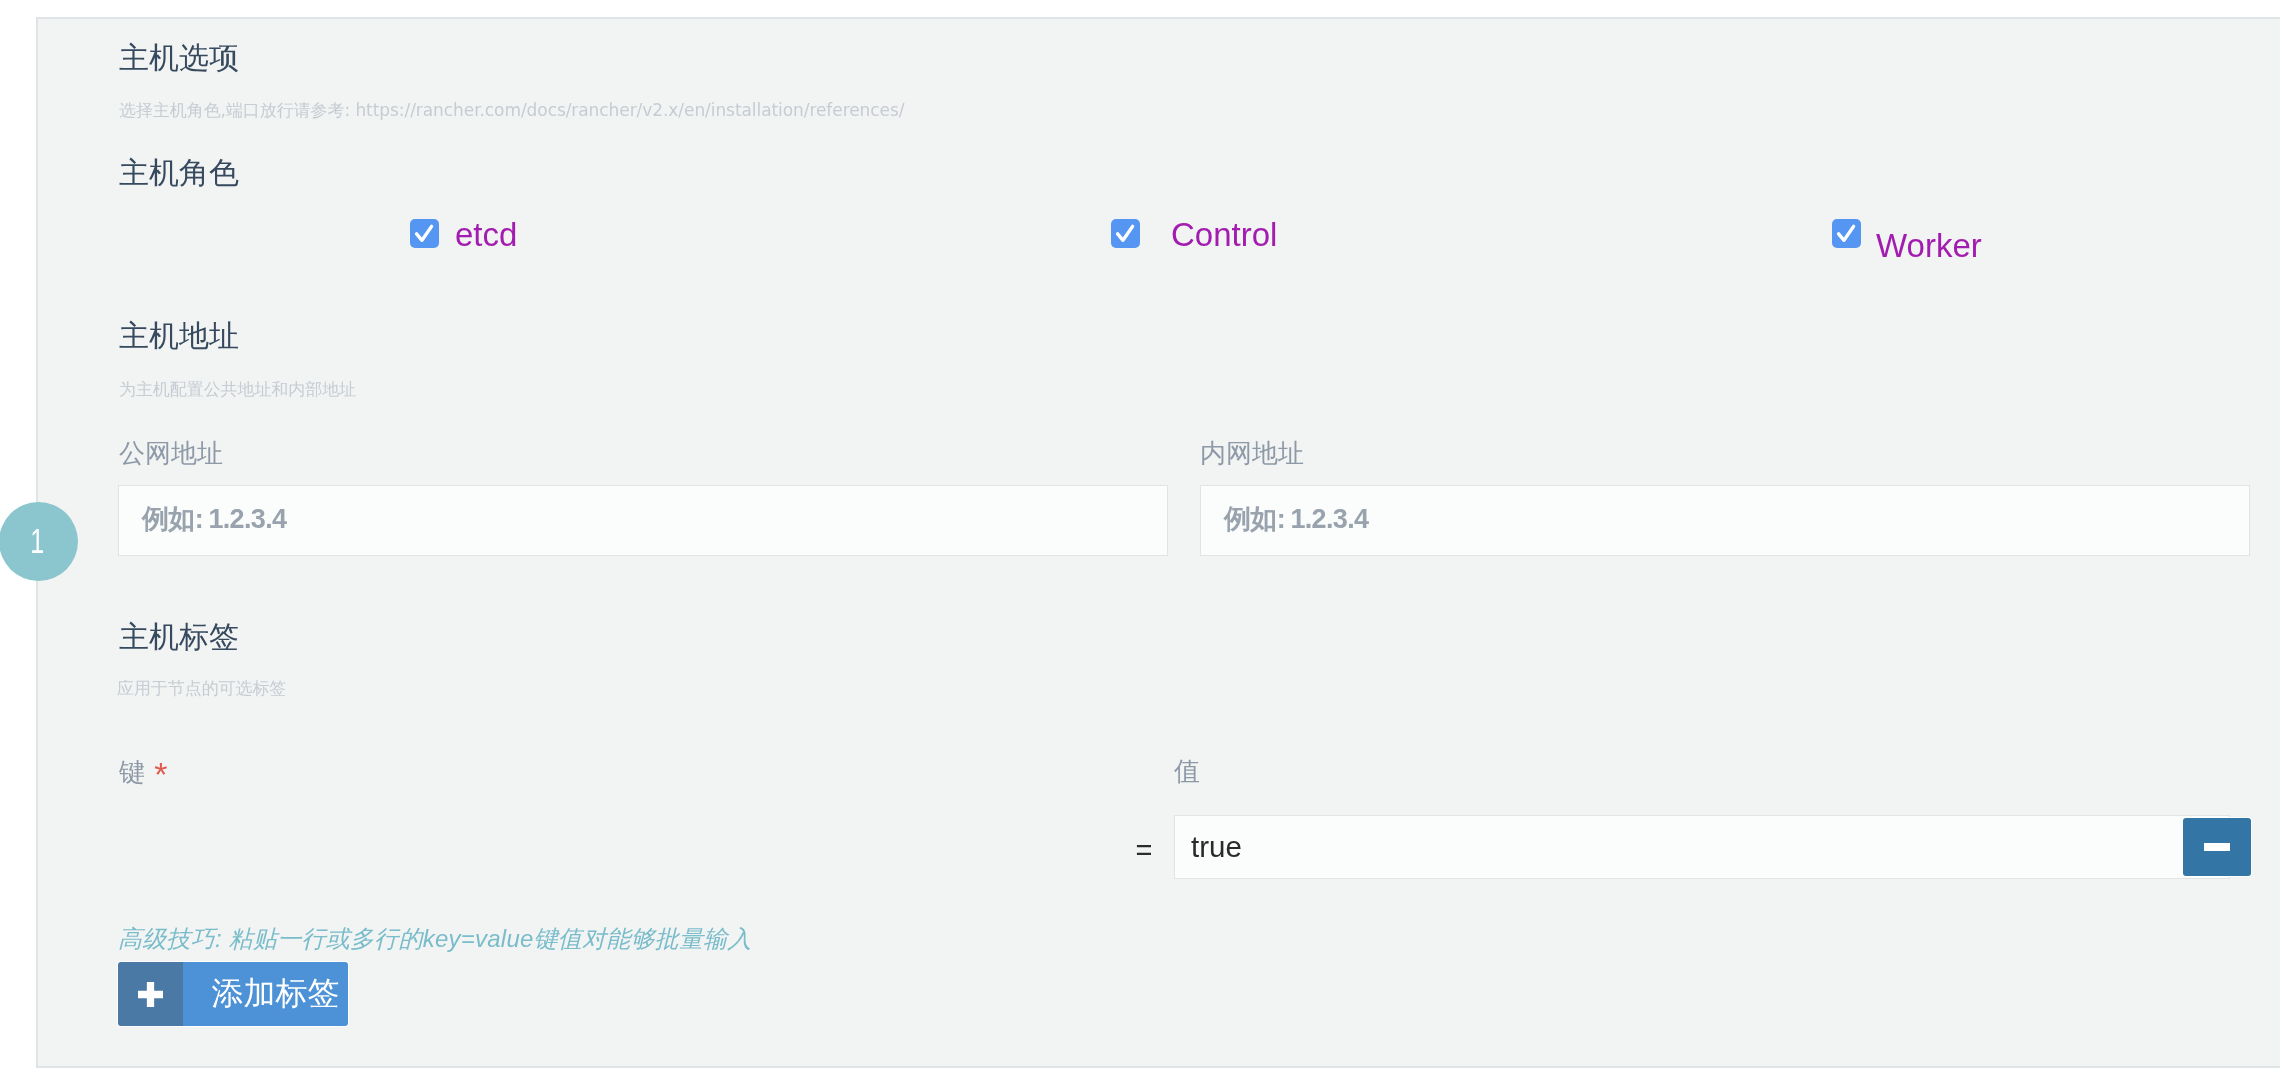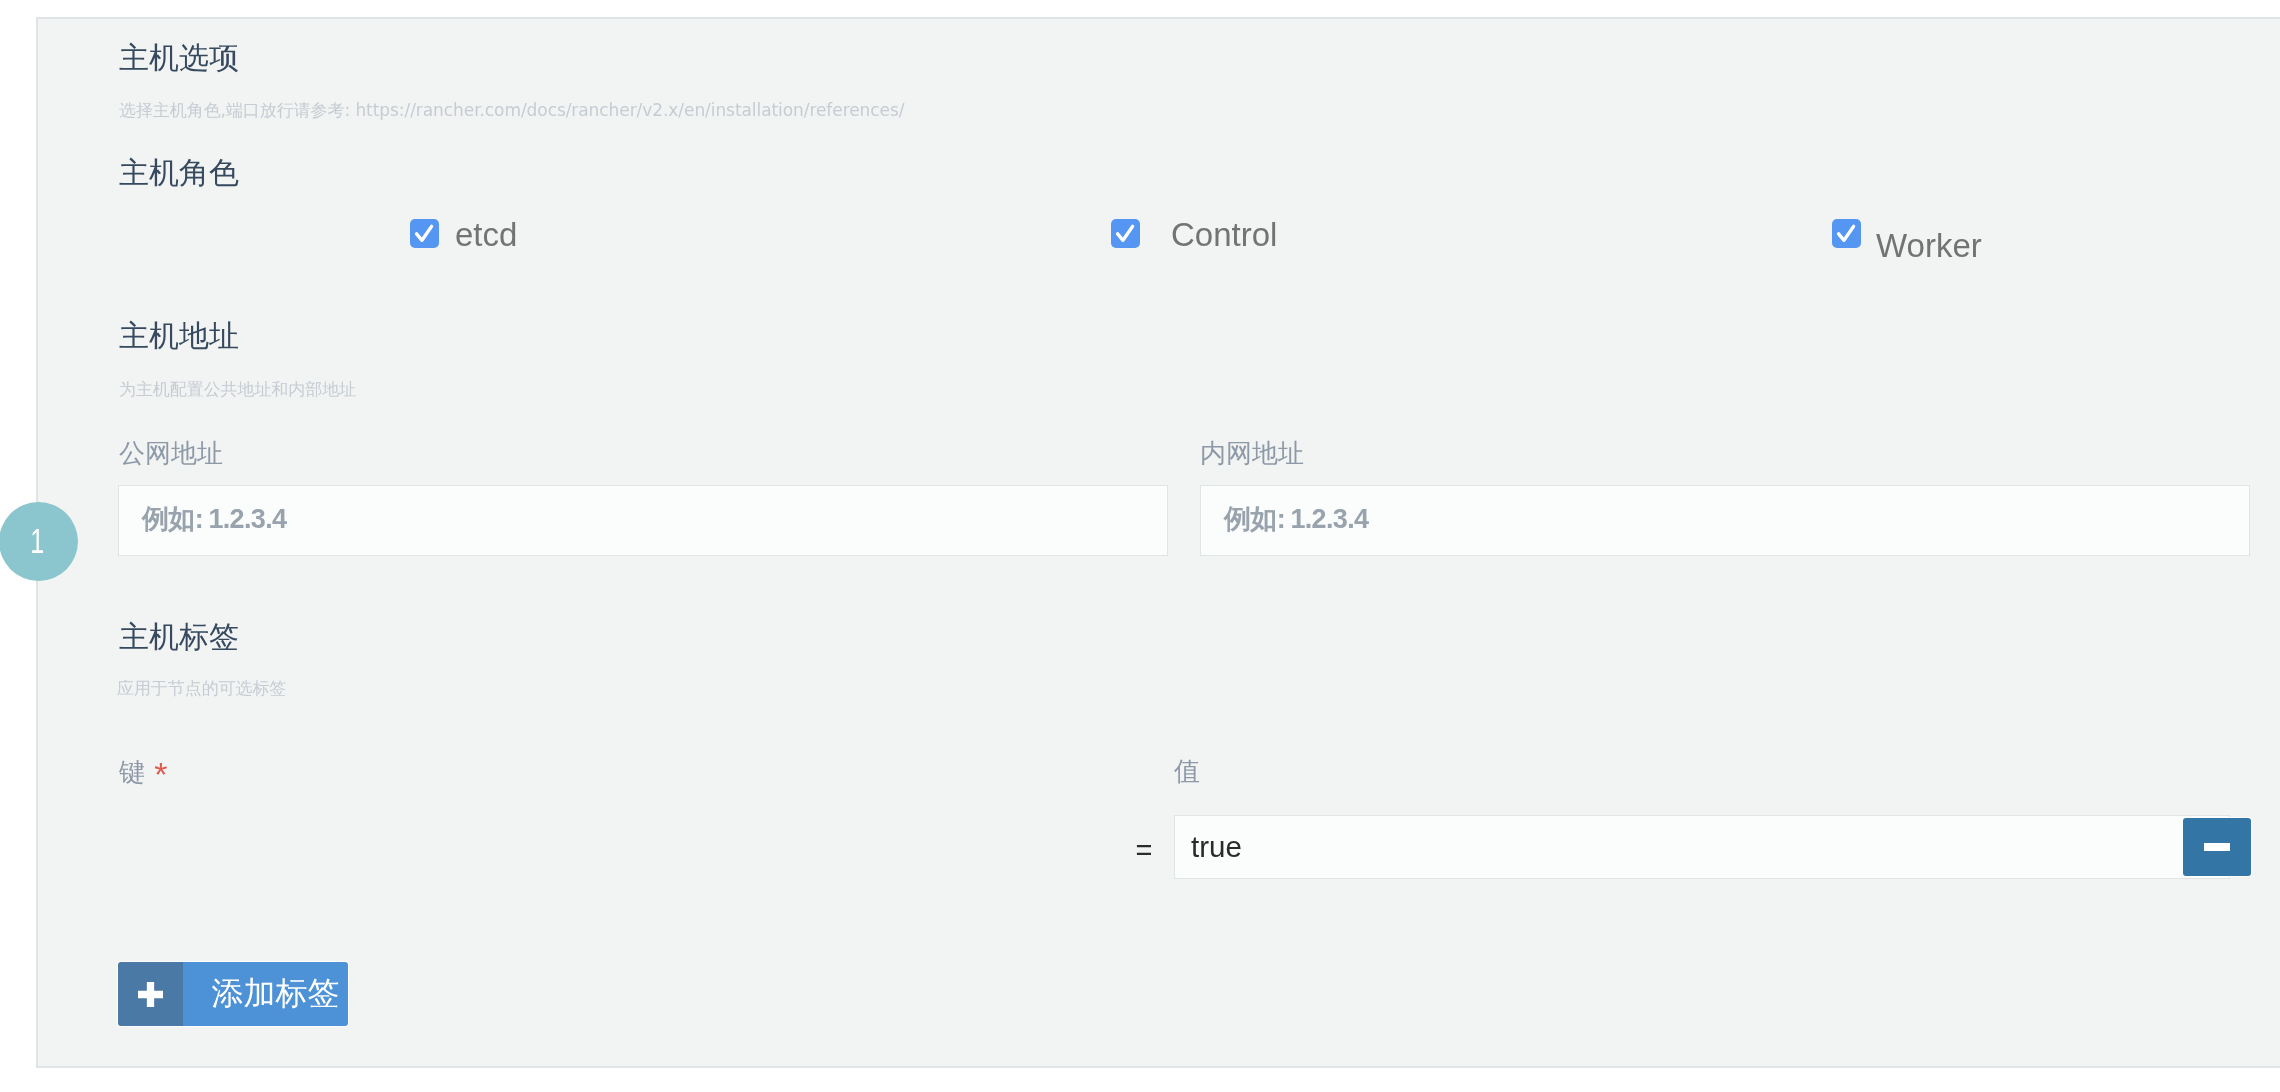--- a/index.html
+++ b/index.html
@@ -6,21 +6,21 @@
 body{font-family:"Liberation Sans","DejaVu Sans",sans-serif;-webkit-font-smoothing:antialiased;}
 .root{position:relative;width:2280px;height:1092px;}
 .panel{position:absolute;left:36px;top:17px;width:2292px;height:1051px;background:#f2f4f3;border:2px solid #dfe5e7;box-sizing:border-box;}
 .sec-title{position:absolute;color:#37495e;font-size:30px;line-height:30px;white-space:nowrap;}
 .sec-sub{position:absolute;color:#c6ccd3;font-family:"DejaVu Sans",sans-serif;font-size:17px;line-height:23.5px;white-space:nowrap;letter-spacing:-0.07px;}
 .fld-label{position:absolute;color:#8e99a8;font-size:26px;line-height:26px;white-space:nowrap;}
 .req{color:#e05a4f;font-size:34px;position:relative;top:5px;left:2px;}
 .cbrow{position:absolute;left:81px;top:200px;width:2132px;height:30px;}
 .cb{position:absolute;top:0;width:29px;height:29px;border-radius:5px;background:#5596f2;box-sizing:border-box;}
 .cb svg{position:absolute;left:0;top:0;}
-.cblabel{position:absolute;top:-1px;color:#737373;font-size:33px;line-height:33px;white-space:nowrap;}
+.cblabel{position:absolute;top:-1px;color:#a21caf;font-size:33px;line-height:33px;white-space:nowrap;}
 .inp{position:absolute;height:71px;background:#fbfcfc;border:1px solid #dfe5e7;box-sizing:border-box;}
 .inp .ph{position:absolute;left:23px;top:50%;transform:translateY(calc(-50% - 2px));color:#98a3ad;font-size:27px;line-height:30px;white-space:nowrap;word-spacing:-1.5px;letter-spacing:-0.65px;font-weight:bold;}
 .kvfield{position:absolute;height:64px;box-sizing:border-box;}
 .kvfield .val{position:absolute;left:16px;top:50%;transform:translateY(-50%);font-size:29.5px;line-height:29.5px;white-space:nowrap;color:#2b2b2b;}
 .badge{position:absolute;border-radius:50%;background:#8bc5ce;color:#ffffff;display:flex;align-items:center;justify-content:center;font-size:35px;line-height:1;padding-bottom:4px;box-sizing:border-box;}
 .badge-num{display:inline-block;transform:translate(-1.5px,1px) scaleX(0.72);}
 .tip{position:absolute;color:#79bccb;font-size:24px;line-height:24px;font-style:italic;white-space:nowrap;letter-spacing:0.24px;}
 .btn-add{position:absolute;display:flex;align-items:stretch;border-radius:3px;overflow:hidden;box-shadow:0 0 0 1px rgba(255,255,255,0.85);}
 .btn-add .ic{display:flex;align-items:center;justify-content:center;background:#4a79a5;}
 .btn-add .lb{display:flex;align-items:center;justify-content:center;background:#4d92d6;color:#fff;font-size:32px;padding-left:20px;}
@@ -86,20 +86,21 @@
     <div class="kvfield" style="left:1136px;top:796px;width:1056px;background:#fbfcfc;border:1px solid #dfe5e7;">
       <span class="val">true</span>
     </div>
 
     <div class="btn-minus" style="left:2145px;top:799px;width:68px;height:58px;">
       <svg width="26" height="8" viewBox="0 0 26 8">
           <rect x="0" y="0" width="26" height="8" fill="#ffffff"></rect>
         </svg>
     </div>
 
+    <div class="tip" style="left:80px;top:908px;">高级技巧: 粘贴一行或多行的key=value键值对能够批量输入</div>
 
     <div class="btn-add" style="left:80px;top:943px;width:230px;height:64px;">
       <div class="ic" style="width:65px;">
         <svg width="25" height="25" viewBox="0 0 25 25">
             <path d="M8.85 0 H16.15 V8.85 H25 V16.15 H16.15 V25 H8.85 V16.15 H0 V8.85 H8.85 Z" fill="#ffffff"></path>
           </svg>
       </div>
       <div class="lb" style="flex:1;">添加标签</div>
     </div>
   </div>

